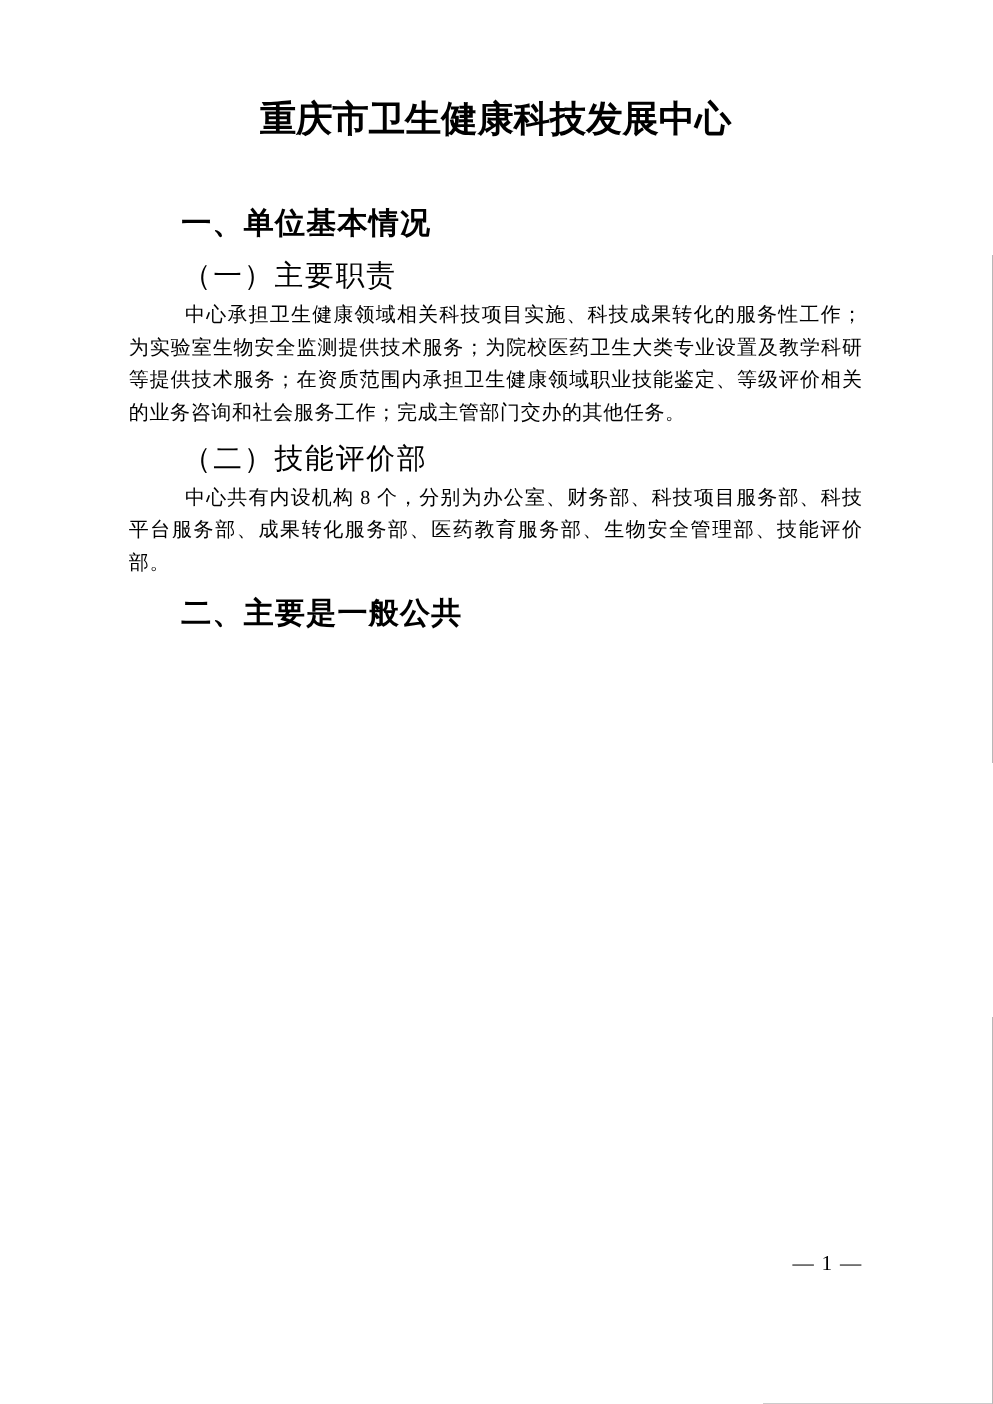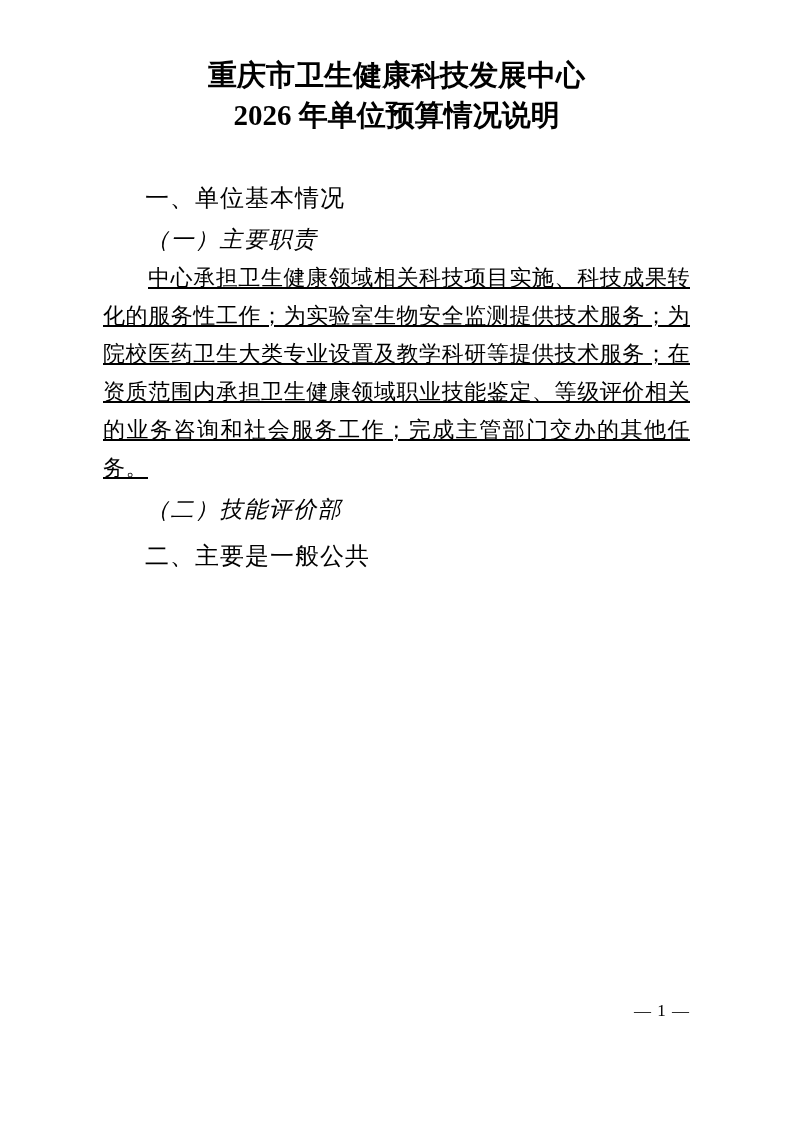--- a/index.html
+++ b/index.html
@@ -14,80 +14,78 @@
     font-family: "Liberation Serif", serif;
     overflow: hidden;
   }
   .content {
     position: absolute;
     left: 103px;
     top: 0;
     width: 587px;
   }
   .doc-title {
-    margin-top: 55px;
+    margin-top: 76px;
     margin-bottom: 44px;
     font-size: 29px;
     font-weight: bold;
     line-height: 40px;
     text-align: center;
     font-family: "Liberation Serif", serif;
   }
   .blk-h1 {
     margin-top: 8px;
     line-height: 38px;
     font-size: 24px;
-    font-weight: normal;
+    font-weight: bold;
     font-family: "Liberation Sans", sans-serif;
     letter-spacing: 1px;
     text-indent: 42px;
     white-space: nowrap;
   }
   .blk-h2 {
     margin-top: 4px;
     line-height: 38px;
     font-size: 23px;
-    font-style: italic;
     font-family: "Liberation Serif", serif;
     letter-spacing: 1.5px;
     text-indent: 43px;
     white-space: nowrap;
   }
   .blk-p {
-    line-height: 38px;
-    font-size: 22px;
+    line-height: 26px;
+    font-size: 16px;
     letter-spacing: 0.5px;
     text-align: justify;
     text-justify: inter-character;
     word-break: break-all;
     text-indent: 45px;
     font-family: "Liberation Serif", serif;
-    text-decoration: underline;
   }
   .page-footer {
     position: absolute;
     top: 1000px;
     right: 104px;
     font-size: 17px;
     line-height: 22px;
     letter-spacing: 1px;
     font-family: "Liberation Serif", serif;
   }
 </style>
 </head>
 <body>
 
 <div class="page">
   <div class="content">
     <div class="doc-title">
       <span>重庆市卫生健康科技发展中心</span><br>
-      <span>2026 年单位预算情况说明</span>
     </div>
     <div id="doc-body">
         <div class="blk-h1">一、单位基本情况</div>
         <div class="blk-h2">（一）主要职责</div>
         <div class="blk-p">中心承担卫生健康领域相关科技项目实施、科技成果转化的服务性工作；为实验室生物安全监测提供技术服务；为院校医药卫生大类专业设置及教学科研等提供技术服务；在资质范围内承担卫生健康领域职业技能鉴定、等级评价相关的业务咨询和社会服务工作；完成主管部门交办的其他任务。</div>
         <div class="blk-h2">（二）技能评价部</div>
+        <div class="blk-p">中心共有内设机构 8 个，分别为办公室、财务部、科技项目服务部、科技平台服务部、成果转化服务部、医药教育服务部、生物安全管理部、技能评价部。</div>
         <div class="blk-h1">二、主要是一般公共</div>
       </div>
   </div>
   <div class="page-footer">— 1 —</div>
 </div>
 
 </body></html>

